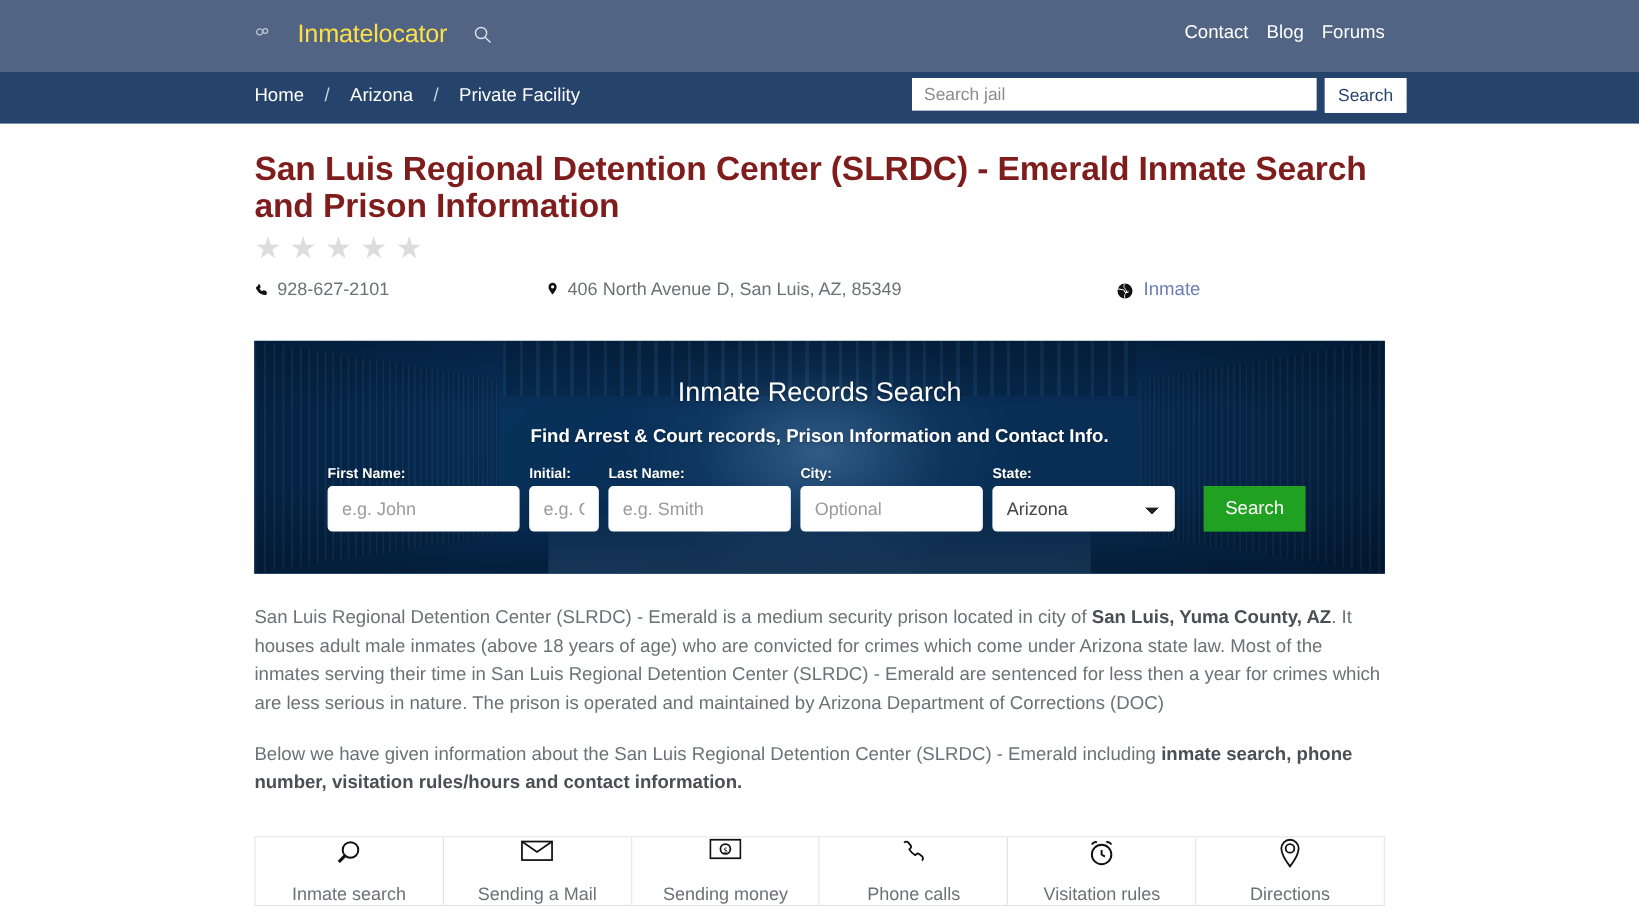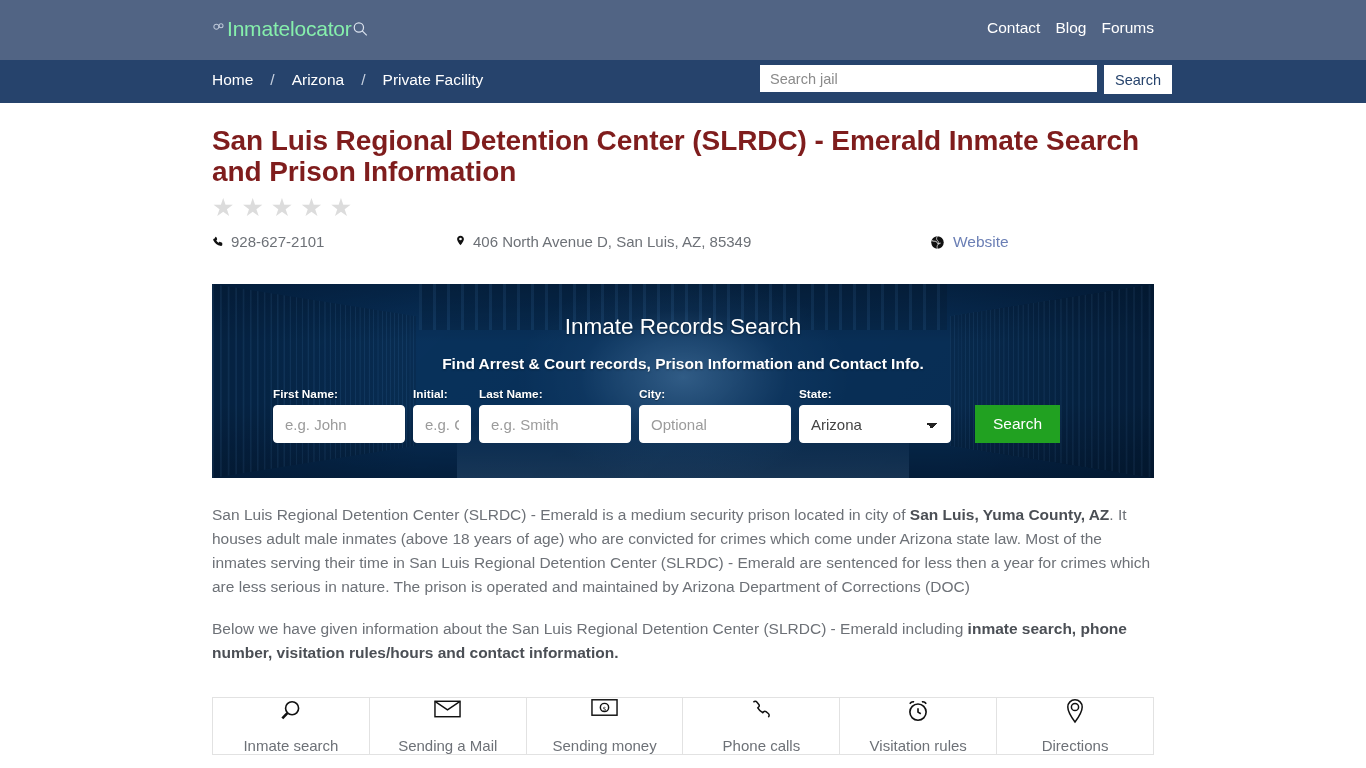--- a/index.html
+++ b/index.html
@@ -17,25 +17,26 @@
     height: 60px;
     background: #516484;
     position: relative;
   }
   .wrap { width: 942px; margin: 0 auto; position: relative; height: 100%; }
 
   .brand {
     position: absolute;
     left: 0; top: 17px;
     display: flex; align-items: center;
-    color: #86efac;
+    color: #fde047;
     font-size: 21px;
     letter-spacing: -0.2px;
     font-weight: 400;
     white-space: nowrap;
+    gap: 21px;
   }
   .brand-cuffs { margin-right: 1px; display: inline-block; opacity: .85; }
   .brand-mag { margin-left: -1px; display: inline-block; }
 
   .topnav {
     position: absolute; right: 0; top: 19px;
     display: flex; gap: 15px;
     font-size: 15.5px;
   }
   .topnav a { color: #ffffff; text-decoration: none; white-space: nowrap; }
@@ -187,21 +188,21 @@
     border: 1px solid #ffffff;
     border-radius: 4px;
     background: #ffffff;
     font-size: 15px;
     color: #444;
     padding: 0 11px;
     font-family: "Liberation Sans", sans-serif;
     outline: none;
   }
   .field input::placeholder { color: #9b9b9b; }
-  .f-first { width: 132px; }
+  .f-first { width: 160px; }
   .f-init  { width: 58px; }
   .f-last  { width: 152px; }
   .f-city  { width: 152px; }
   .f-state { width: 152px; }
   .field select {
     -webkit-appearance: none; appearance: none;
     background-image:
       linear-gradient(45deg, transparent 50%, #222 50%),
       linear-gradient(135deg, #222 50%, transparent 50%);
     background-position: calc(100% - 18px) 17px, calc(100% - 12px) 17px;
@@ -334,21 +335,21 @@
     </div>
 
     <div class="web">
       <span class="ic">
         <svg width="15" height="15" viewBox="0 0 24 24" fill="#111">
           <circle cx="12" cy="12" r="10"></circle>
           <path d="M3 9c3 1.5 5 .5 7 1.5s1 3 3 3.5 3-1 4-1" stroke="#fff" stroke-width="1.4" fill="none"></path>
           <path d="M12 2c-2 2.5-2 5 0 7s3 4 1 6-2 5-1 7" stroke="#fff" stroke-width="1.2" fill="none"></path>
         </svg>
       </span>
-      <a href="#">Website</a>
+      <a href="#">Inmate</a>
     </div>
 
   </div>
 
   <div class="banner">
     <div class="banner-photo">
       <div class="bars-left"></div>
       <div class="bars-right"></div>
       <div class="ceil"></div>
       <div class="floor"></div>

